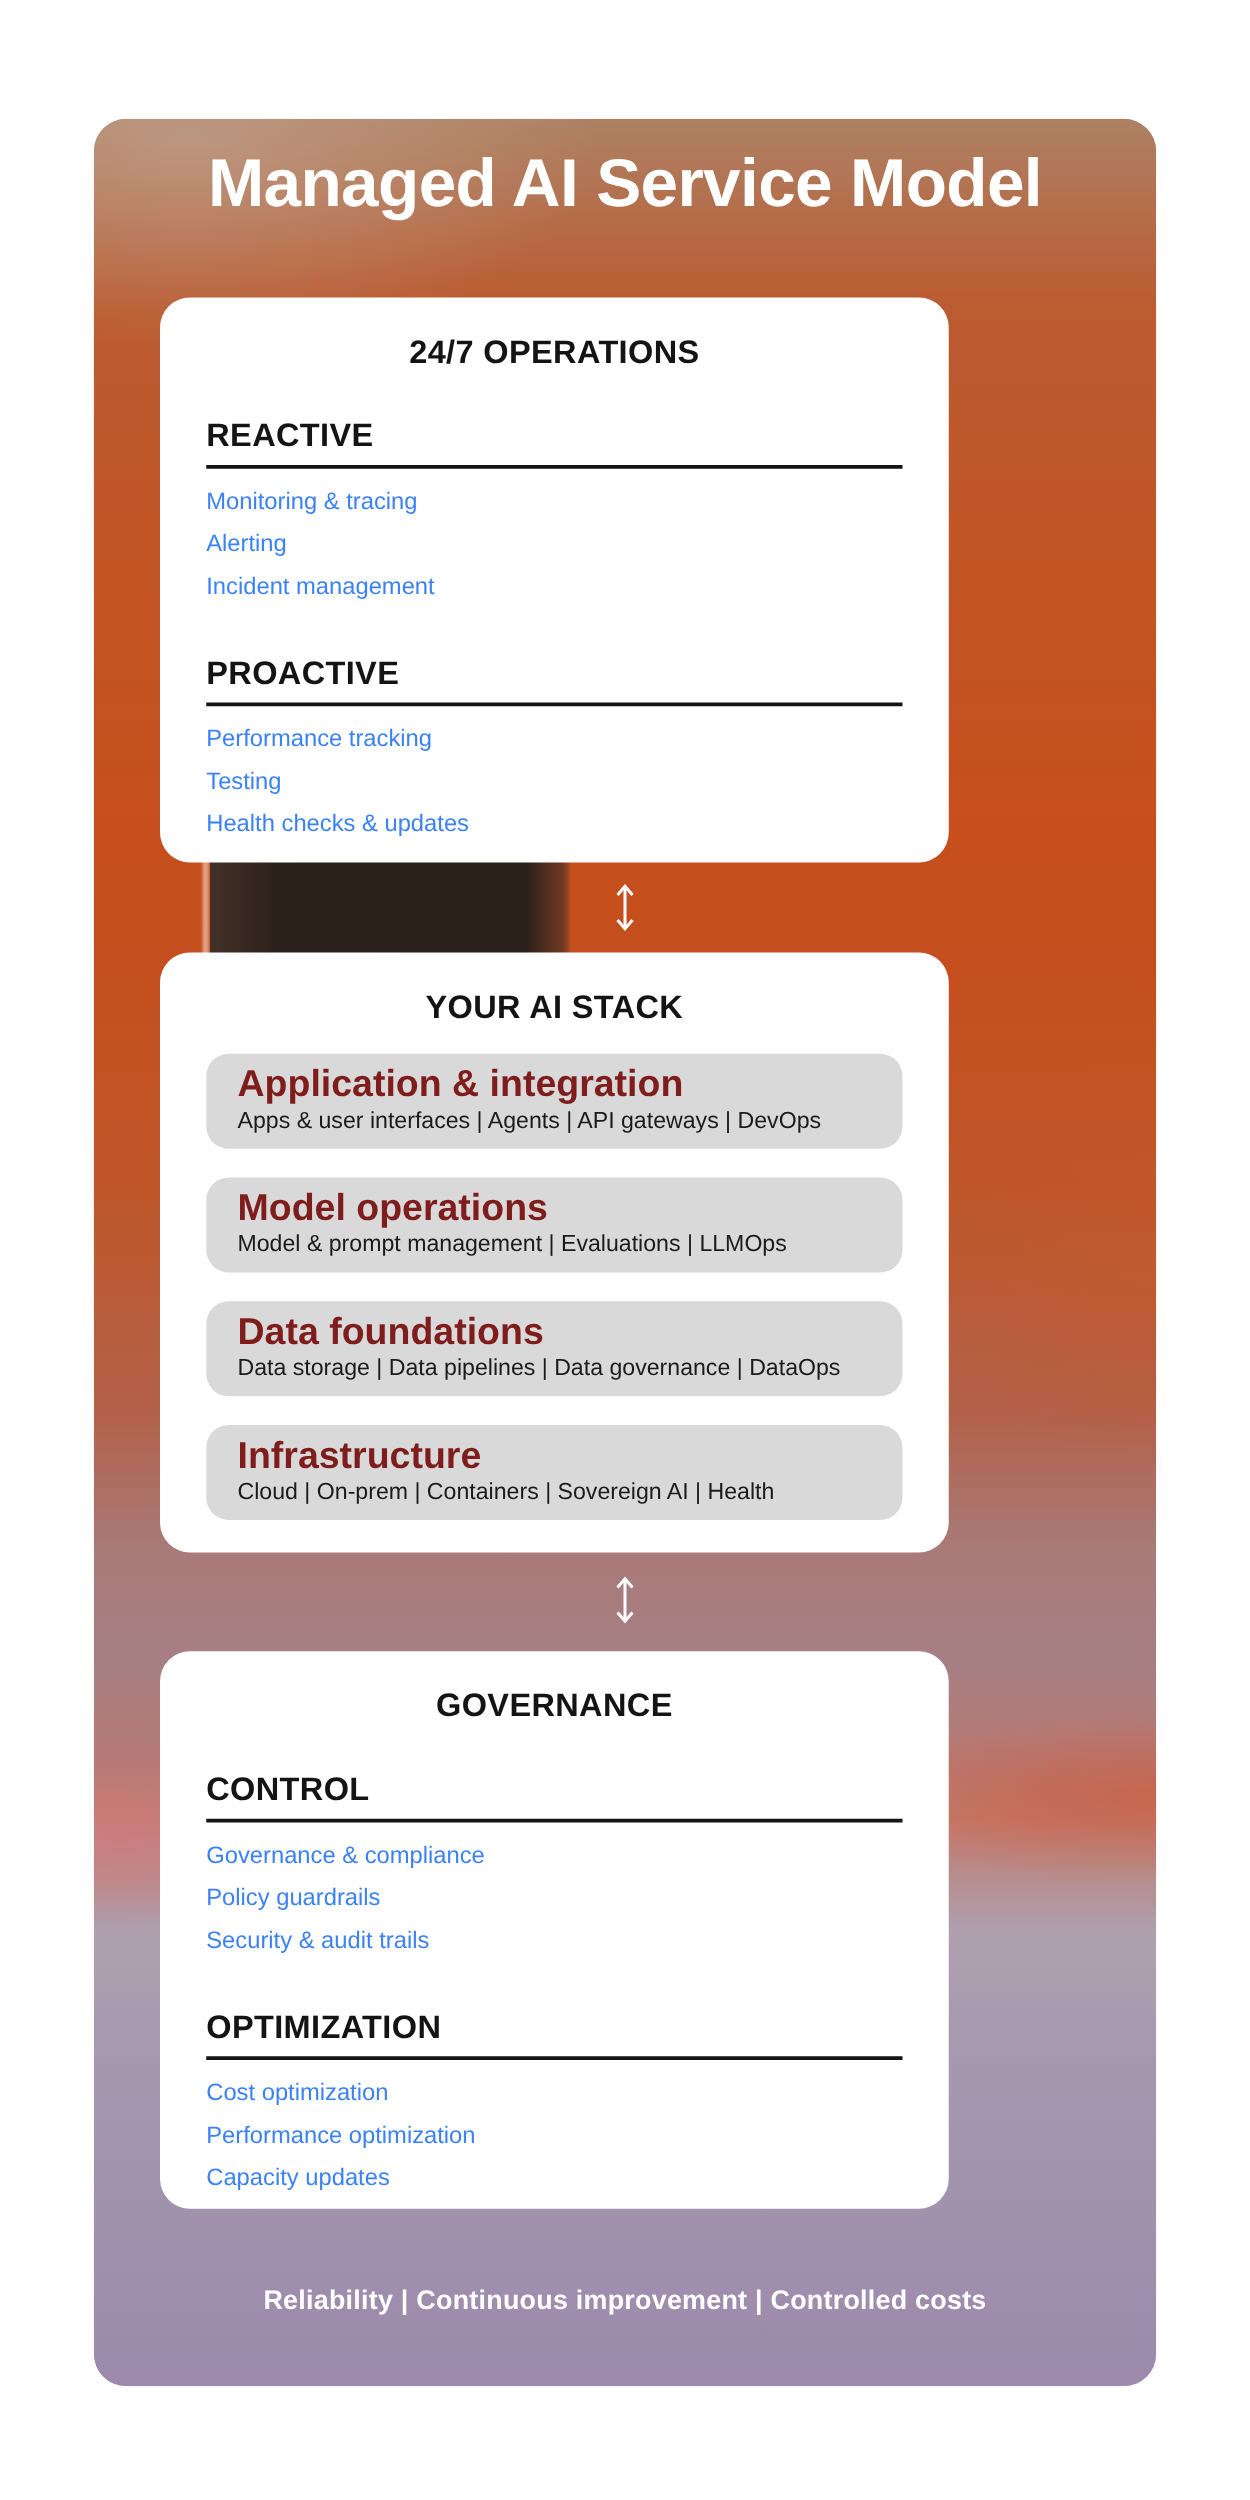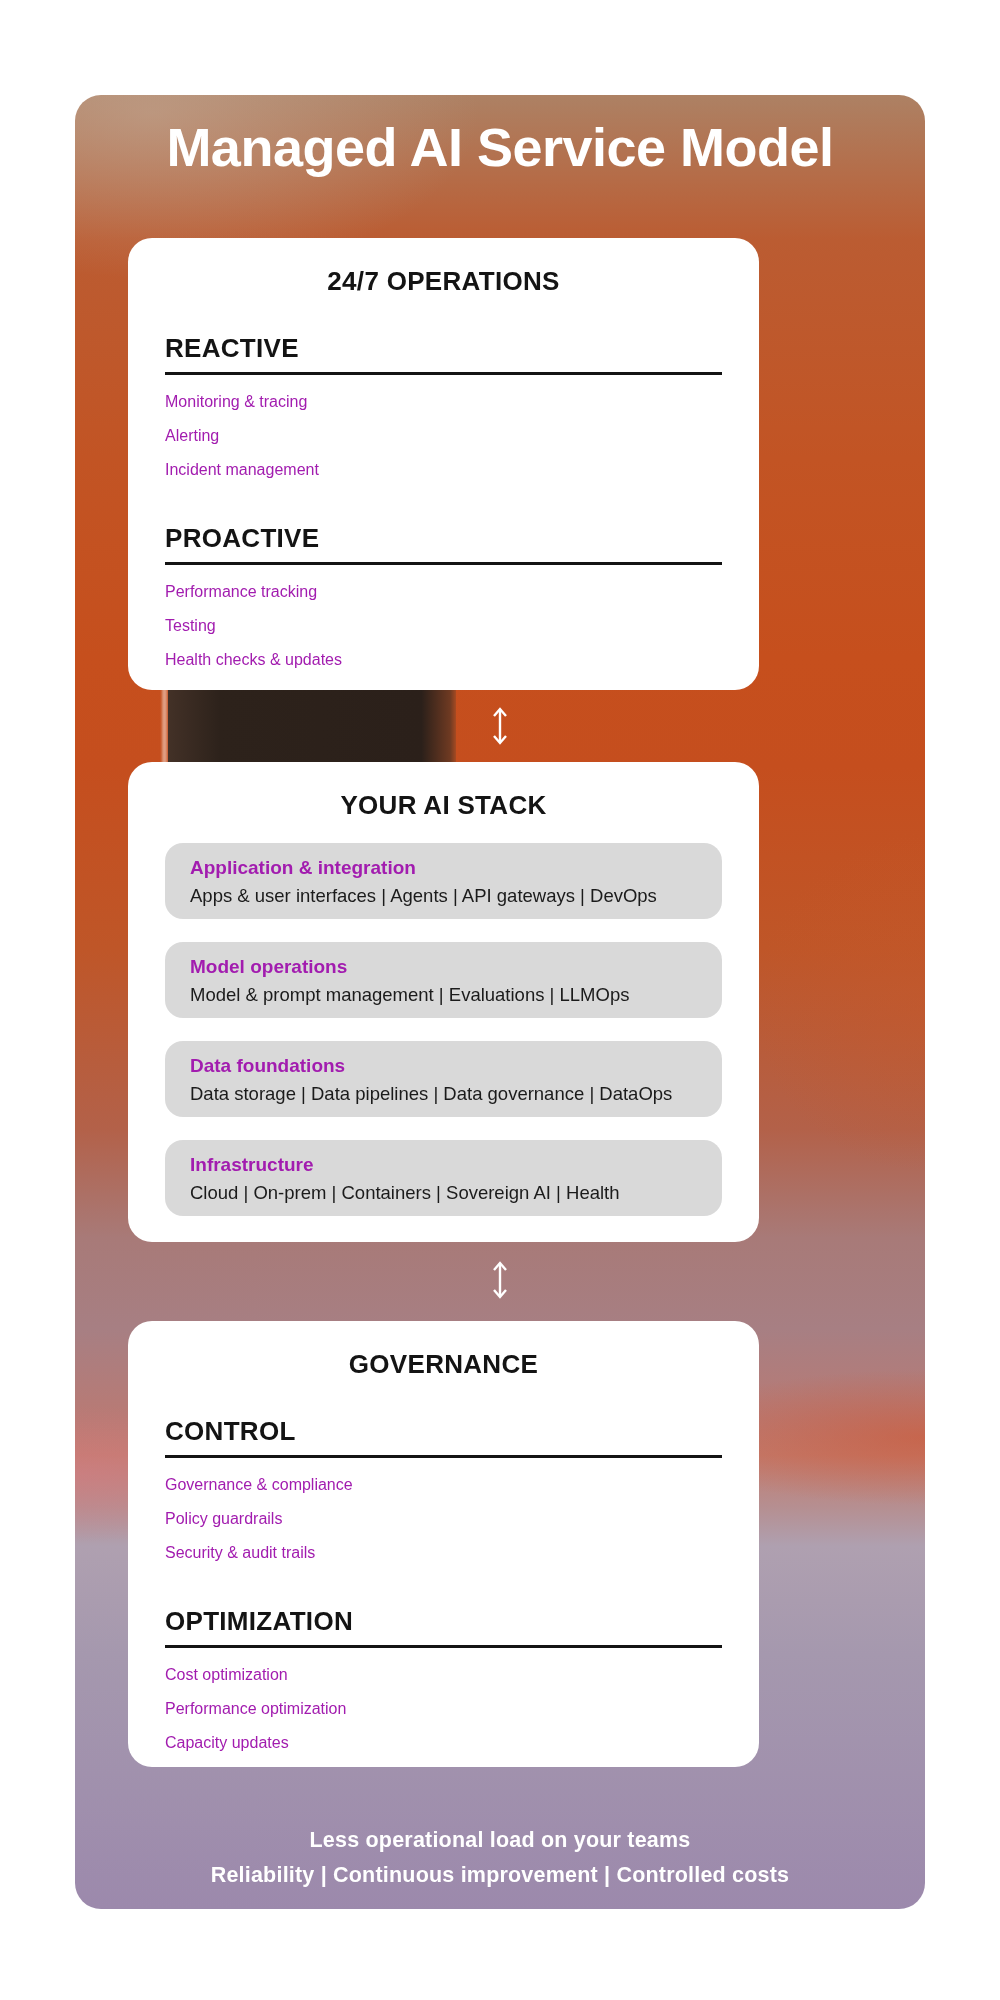--- a/index.html
+++ b/index.html
@@ -55,28 +55,28 @@
   .card-title{
     margin:0;text-align:center;font-size:26px;font-weight:700;letter-spacing:0.3px;color:#141414;
   }
   .section{margin-top:36px;}
   .section + .section{margin-top:44px;}
   .section-head{
     margin:0;font-size:26px;font-weight:700;letter-spacing:0.3px;color:#141414;
     border-bottom:3px solid #141414;padding-bottom:8px;
   }
   .items{list-style:none;margin:17px 0 0 0;padding:0;}
-  .items li{font-size:16px;line-height:19px;margin:0 0 15px 0;color:#a21caf;}
+  .items li{font-size:19px;line-height:19px;margin:0 0 15px 0;color:#3b82f6;}
   .layers{margin-top:22px;}
   .layer{
     background:#d9d9d9;border-radius:18px;height:76px;box-sizing:border-box;
     padding:12px 25px;margin-bottom:23px;
   }
   .layer:last-child{margin-bottom:0;}
-  .layer-title{font-size:19px;font-weight:700;color:#a21caf;line-height:26px;}
+  .layer-title{font-size:30px;font-weight:700;color:#7f1d1d;line-height:26px;}
   .layer-sub{font-size:18.5px;color:#1b1b1b;line-height:22px;margin-top:4px;}
   .arrow{position:absolute;left:50%;transform:translateX(-50%);z-index:2;}
   .arrow-1{top:610px;}
   .arrow-2{top:1164px;}
   .footer{
     position:absolute;left:0;top:1728px;width:100%;text-align:center;color:#ffffff;z-index:2;
   }
   .footer-line{font-size:21.5px;font-weight:600;line-height:35px;letter-spacing:0.2px;}
 </style>
 </head>
@@ -162,18 +162,17 @@
         <h3 class="section-head">OPTIMIZATION</h3>
         <ul class="items">
           <li>Cost optimization</li>
           <li>Performance optimization</li>
           <li>Capacity updates</li>
         </ul>
       </div>
     </section>
 
     <div class="footer">
-      <div class="footer-line">Less operational load on your teams</div>
       <div class="footer-line">Reliability | Continuous improvement | Controlled costs</div>
     </div>
 
   </div>
 </div>
 
 </body></html>

